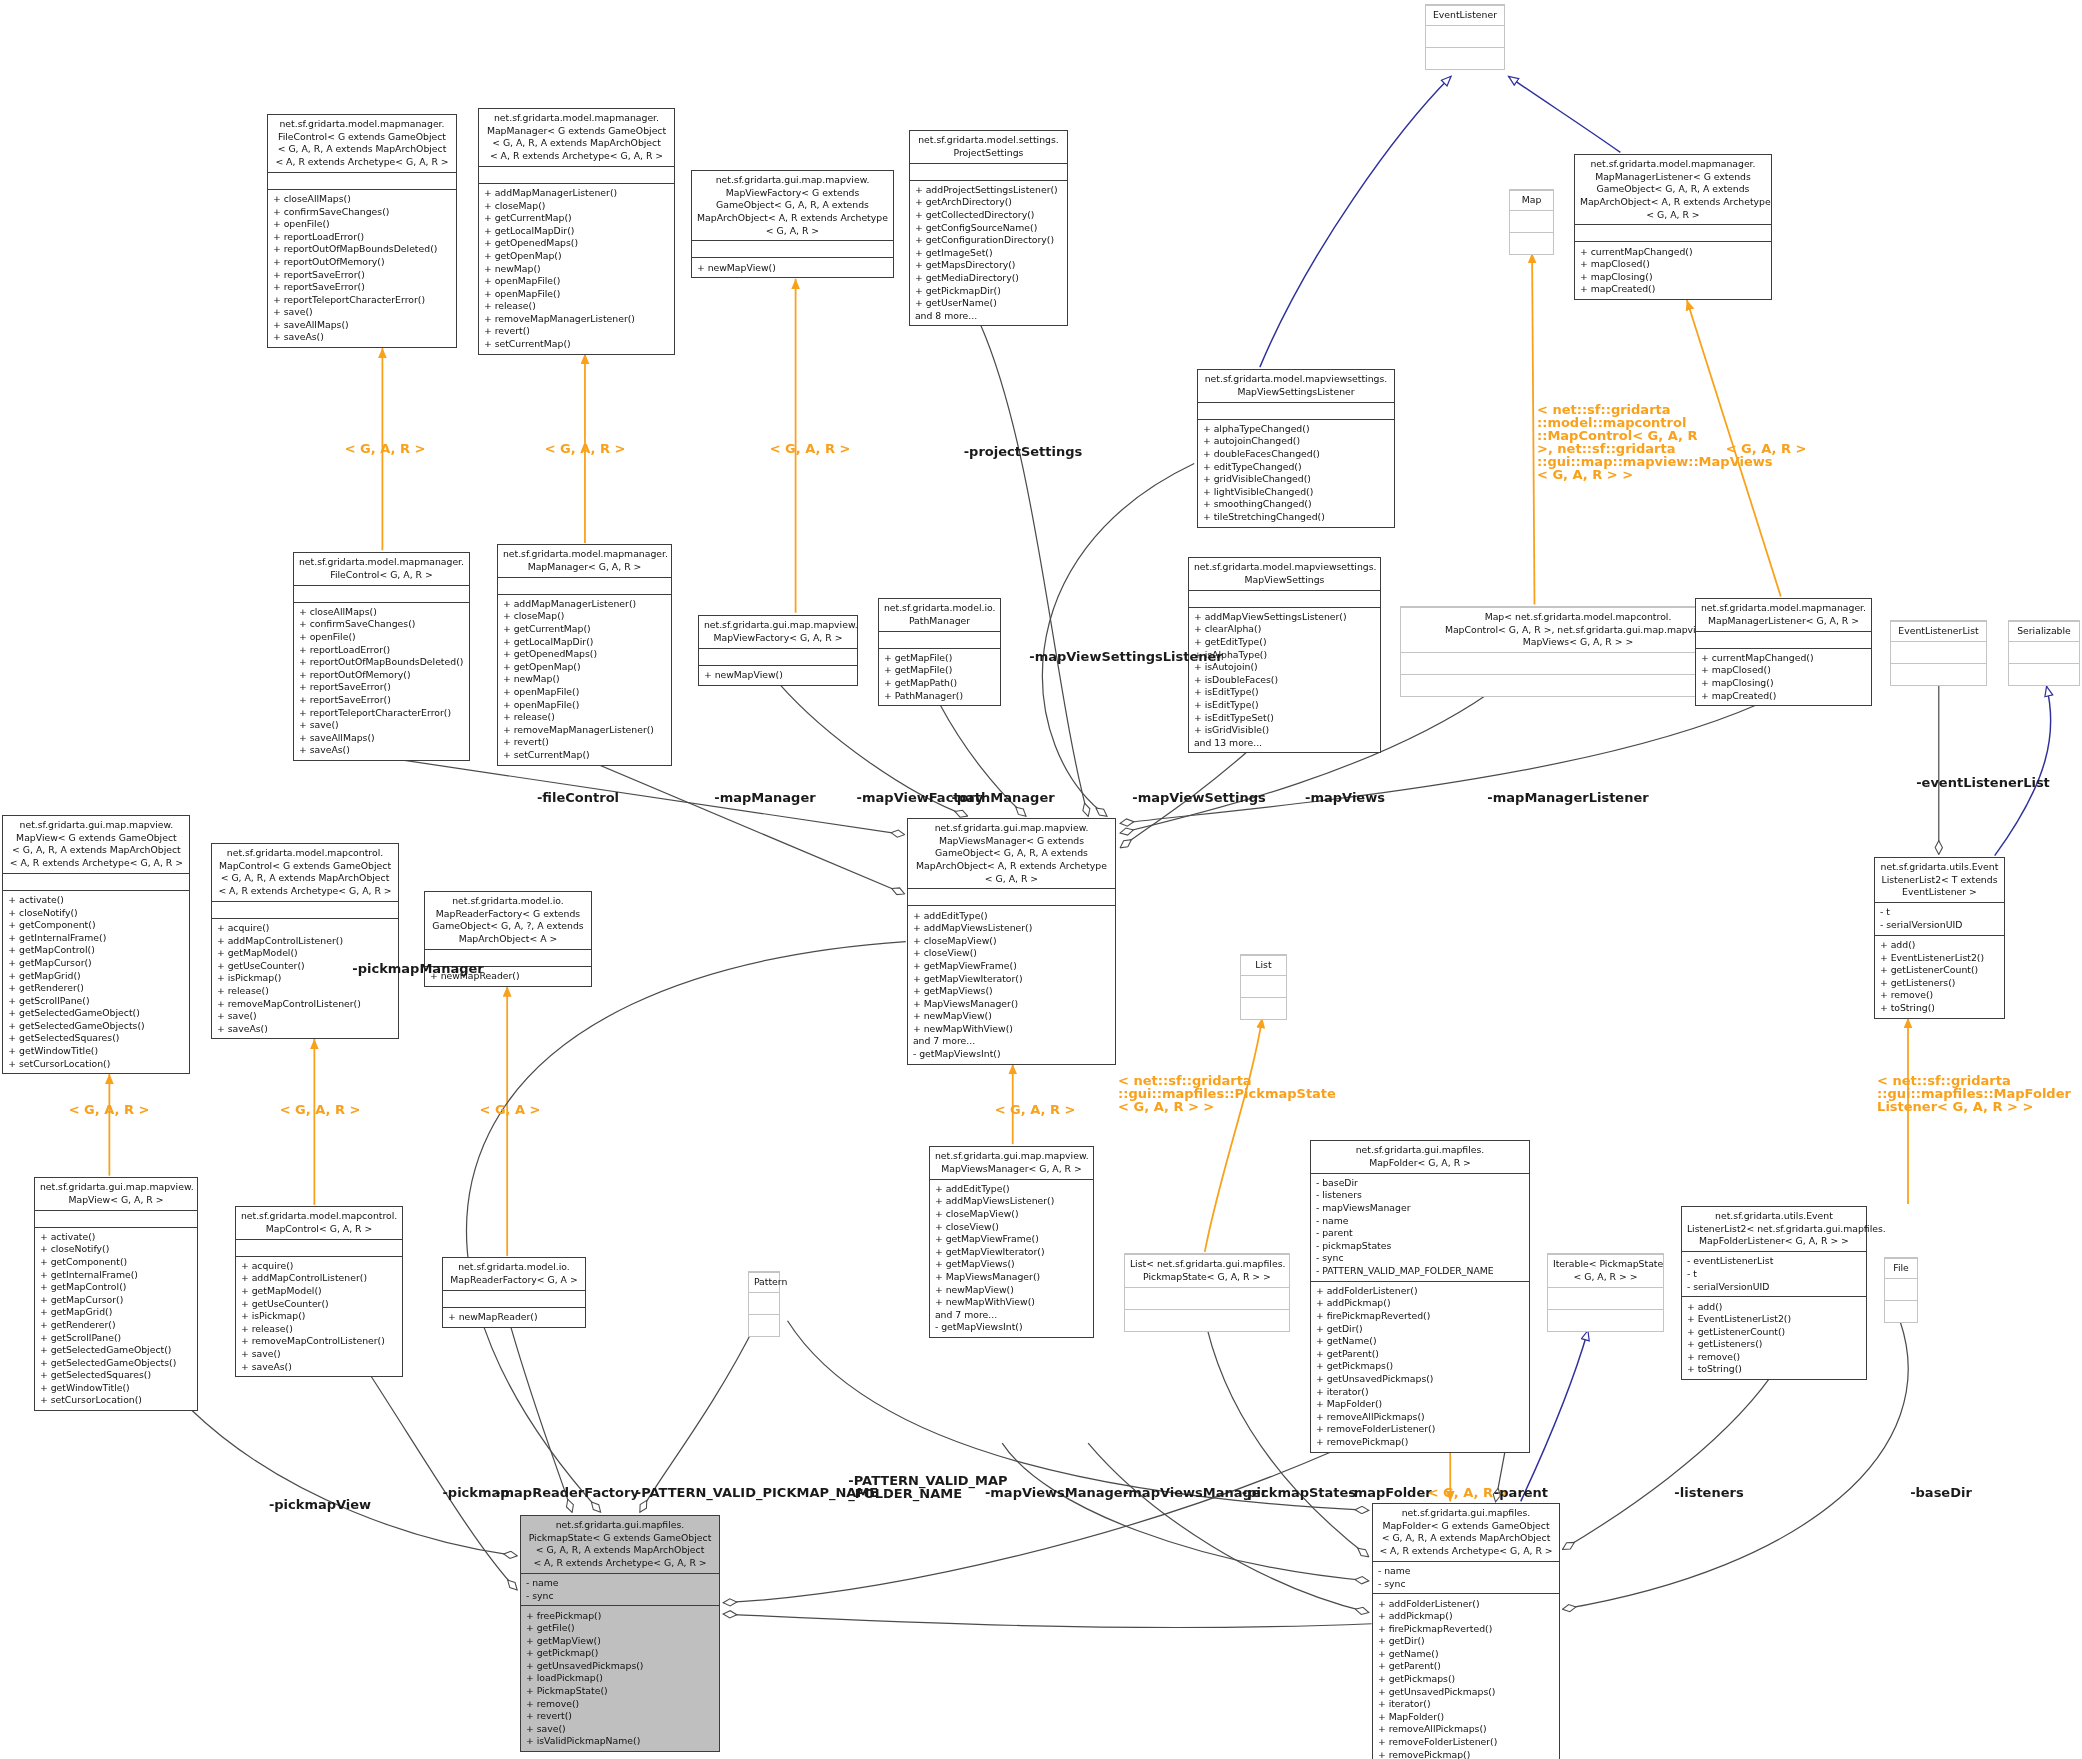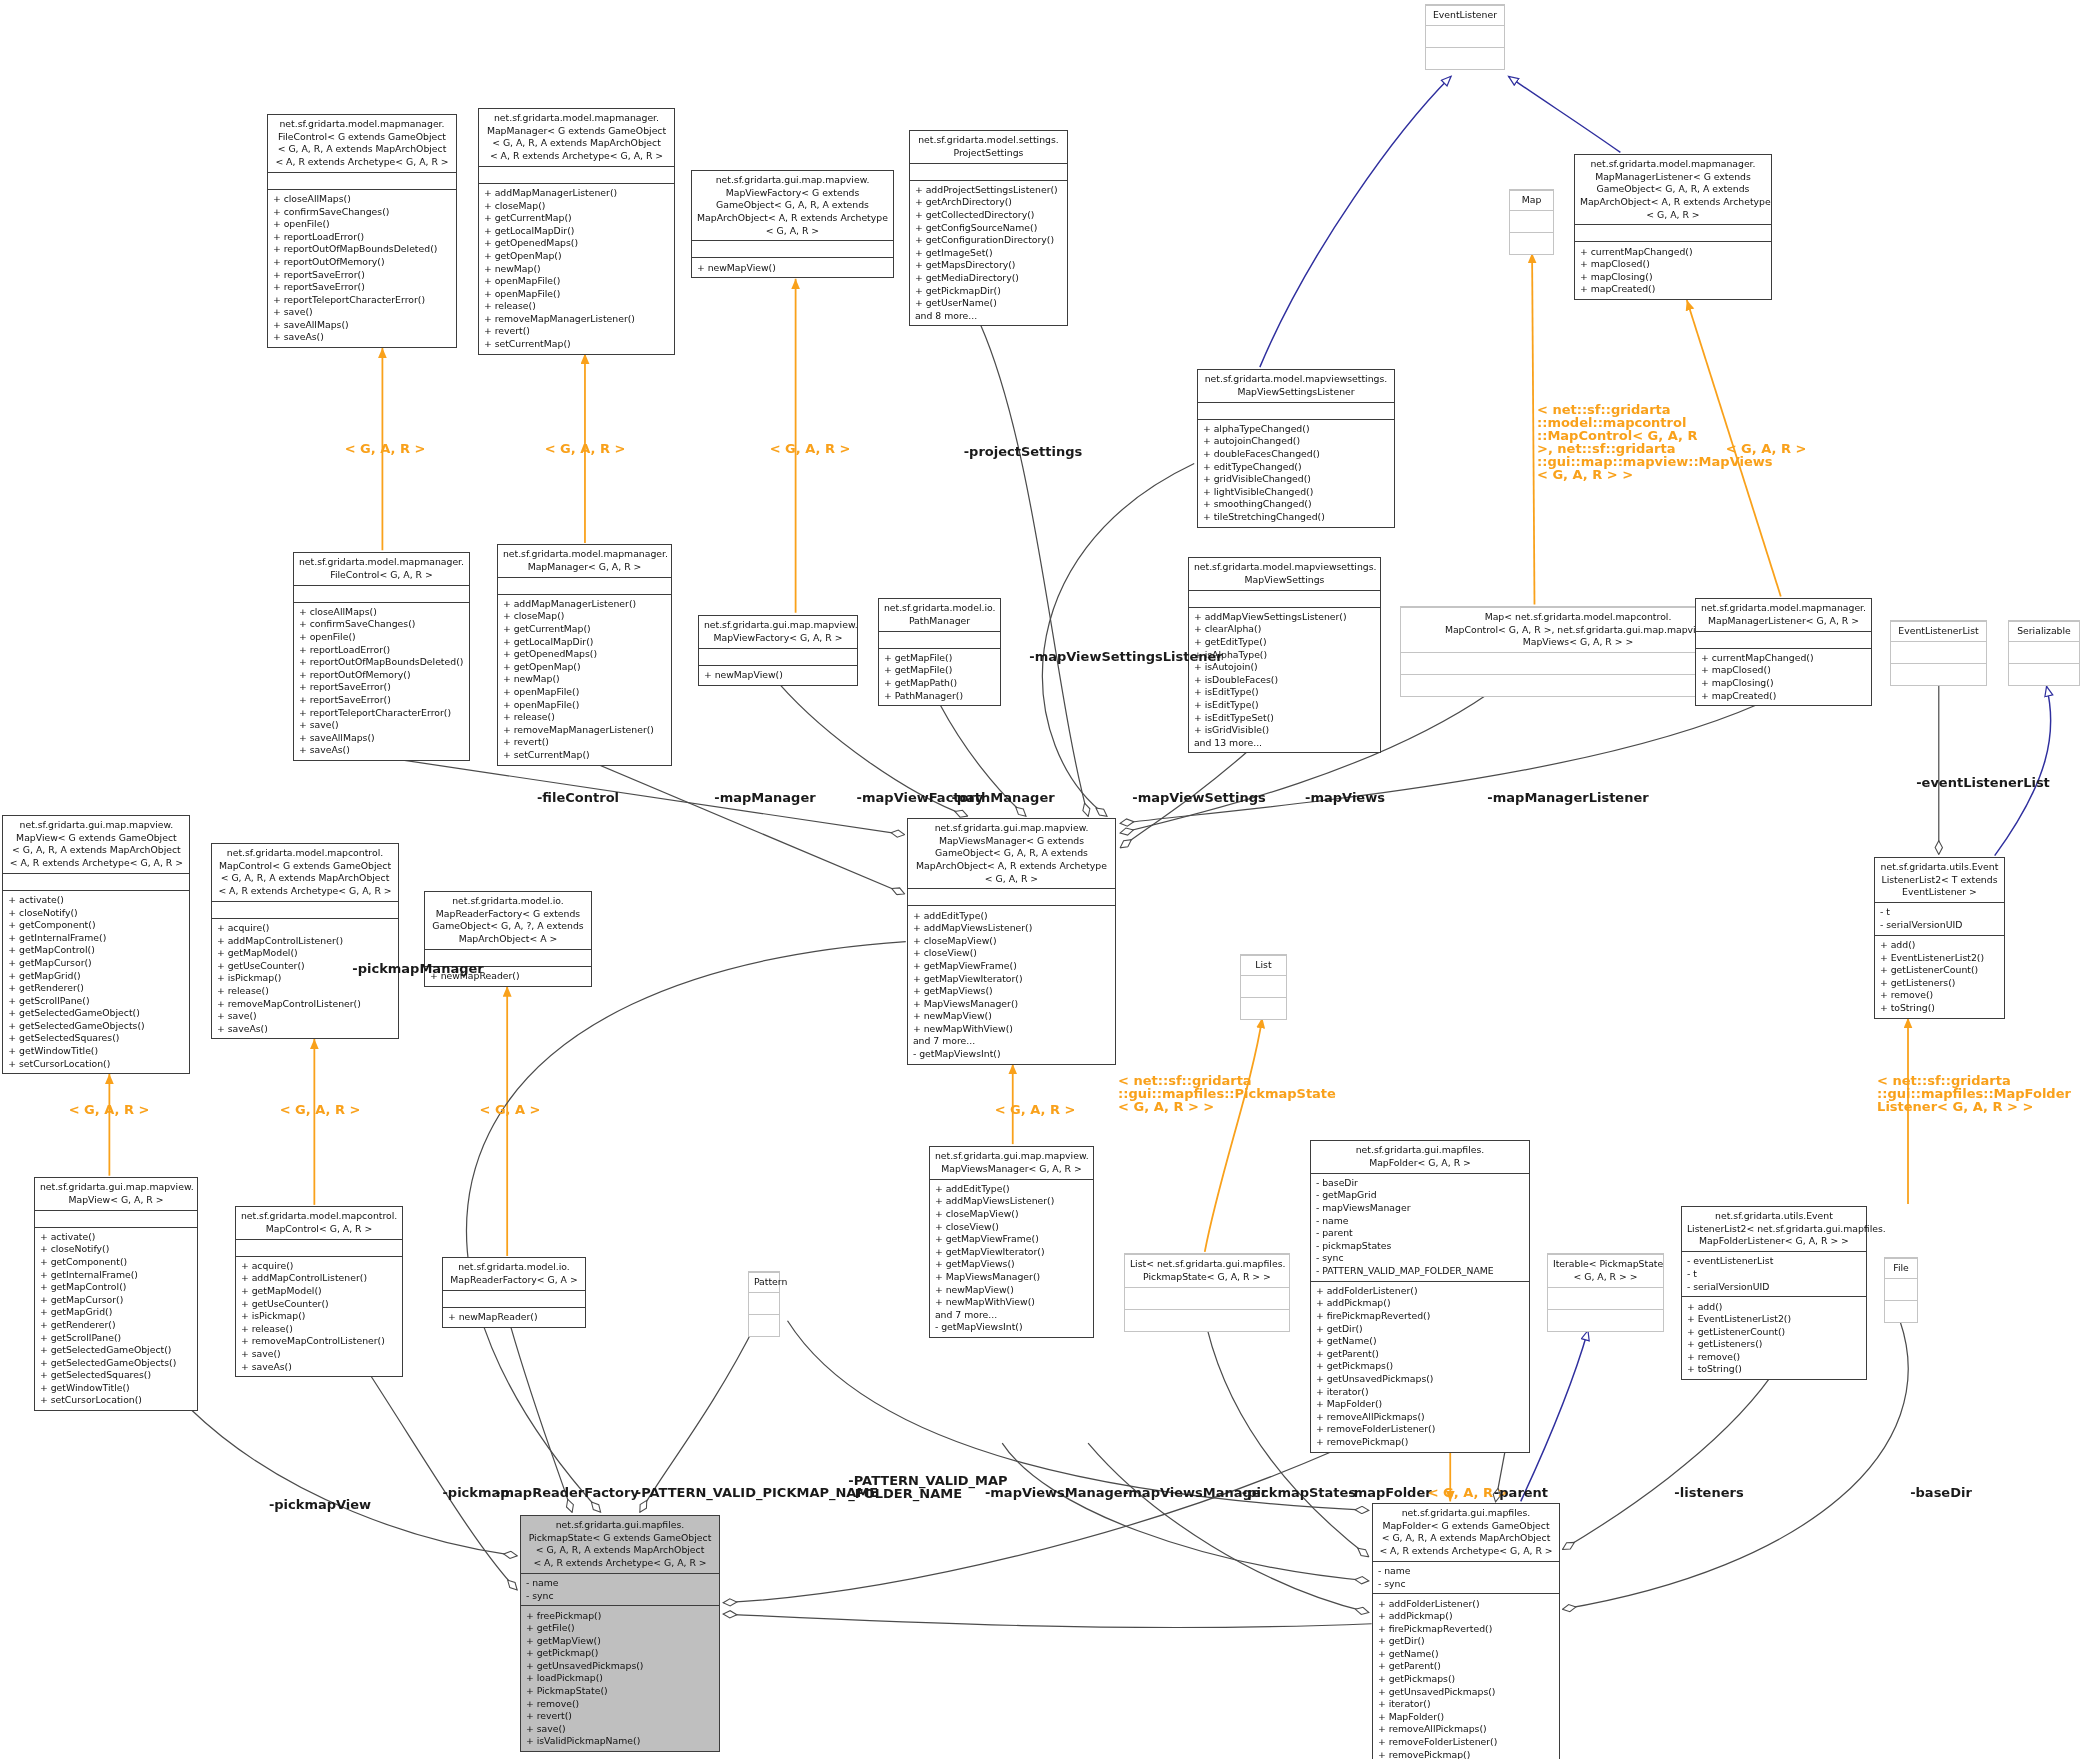--- a/index.html
+++ b/index.html
@@ -523,21 +523,21 @@
       <div class="sec attrs empty"></div>
       <div class="sec methods empty"></div>
     </div>
     <div class="box" style="left: 1310px; top: 1140px; width: 220px;">
       <div class="sec title">
         <div class="ln">net.sf.gridarta.gui.mapfiles.</div>
         <div class="ln">MapFolder&lt; G, A, R &gt;</div>
       </div>
       <div class="sec attrs">
         <div class="ln">- baseDir</div>
-        <div class="ln">- getMapGrid</div>
+        <div class="ln">- listeners</div>
         <div class="ln">- mapViewsManager</div>
         <div class="ln">- name</div>
         <div class="ln">- parent</div>
         <div class="ln">- pickmapStates</div>
         <div class="ln">- sync</div>
         <div class="ln">- PATTERN_VALID_MAP_FOLDER_NAME</div>
       </div>
       <div class="sec methods">
         <div class="ln">+ addFolderListener()</div>
         <div class="ln">+ addPickmap()</div>

